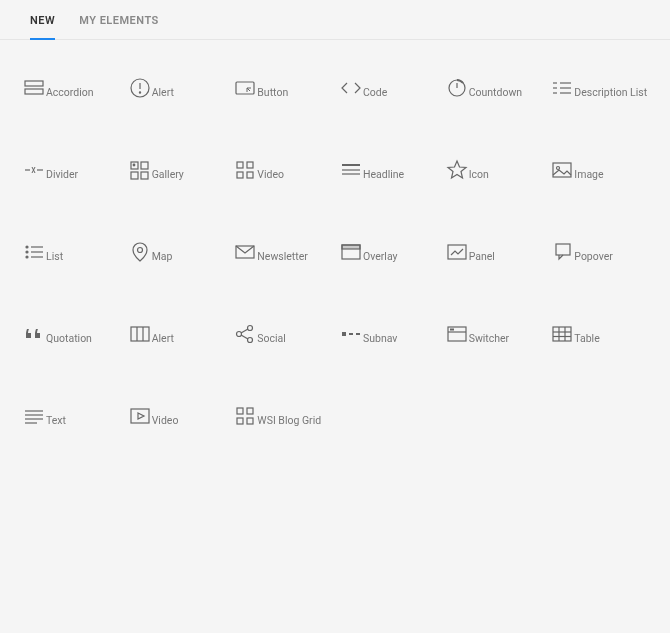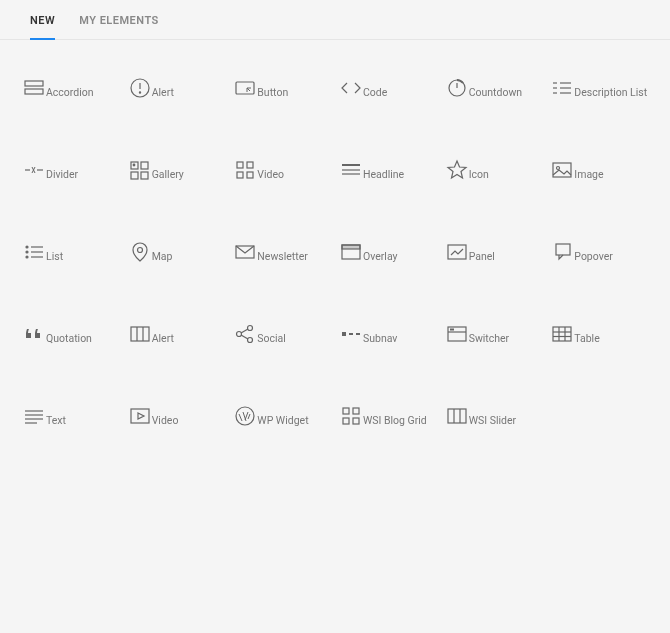--- a/index.html
+++ b/index.html
@@ -287,40 +287,24 @@
       <div class="icon-wrap">
         <svg viewBox="0 0 22 22">
           <use href="#ic-video"></use>
         </svg>
       </div>
       <div class="label">Video</div>
     </div>
     <div class="item">
       <div class="icon-wrap">
         <svg viewBox="0 0 22 22">
-          <use href="#ic-wp-widget"></use>
-        </svg>
-      </div>
-      <div class="label">WP Widget</div>
-    </div>
-    <div class="item">
-      <div class="icon-wrap">
-        <svg viewBox="0 0 22 22">
           <use href="#ic-wsi-blog-grid"></use>
         </svg>
       </div>
       <div class="label">WSI Blog Grid</div>
-    </div>
-    <div class="item">
-      <div class="icon-wrap">
-        <svg viewBox="0 0 22 22">
-          <use href="#ic-wsi-slider"></use>
-        </svg>
-      </div>
-      <div class="label">WSI Slider</div>
     </div>
   </div>
 
 <svg width="0" height="0" style="position:absolute">
   <defs>
     <g id="ic-accordion">
         <rect x="2" y="4" width="18" height="5"></rect>
         <rect x="2" y="12" width="18" height="5"></rect>
       </g>
     <g id="ic-alert">

